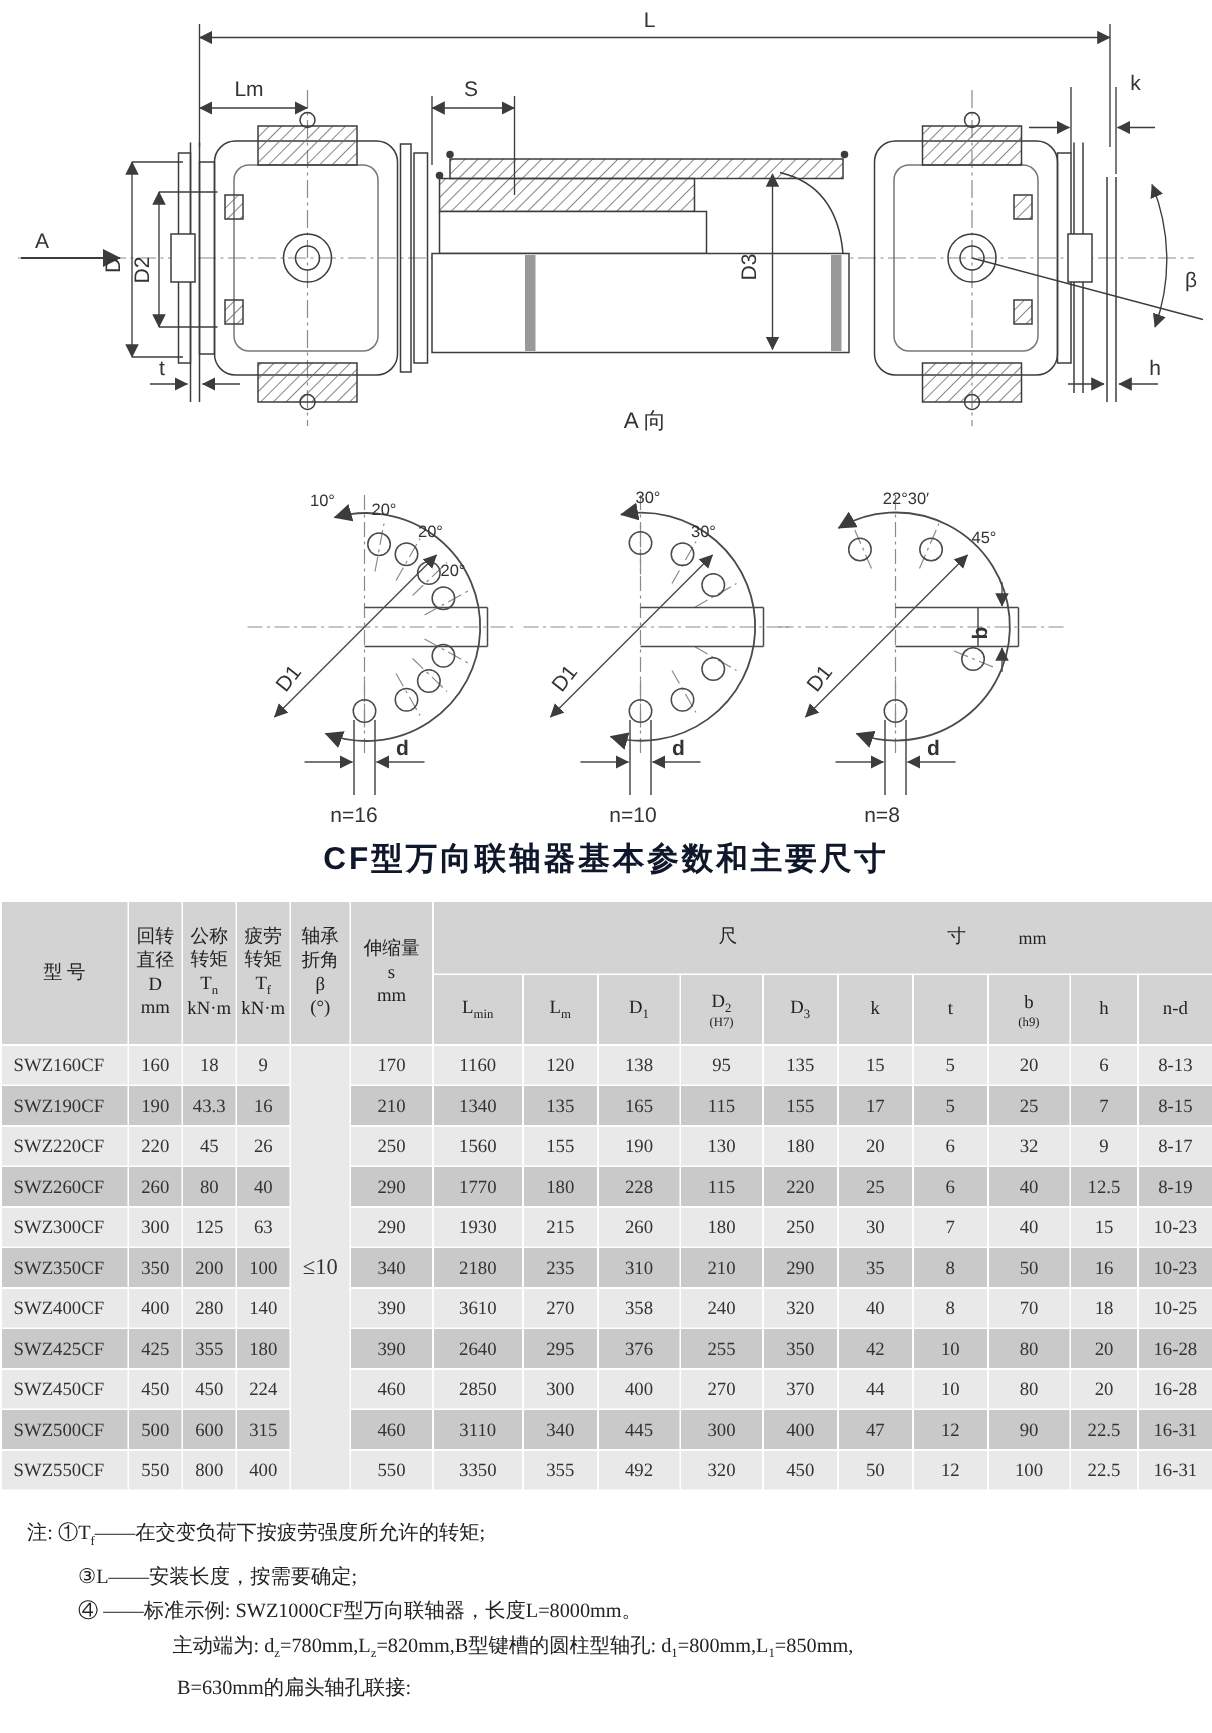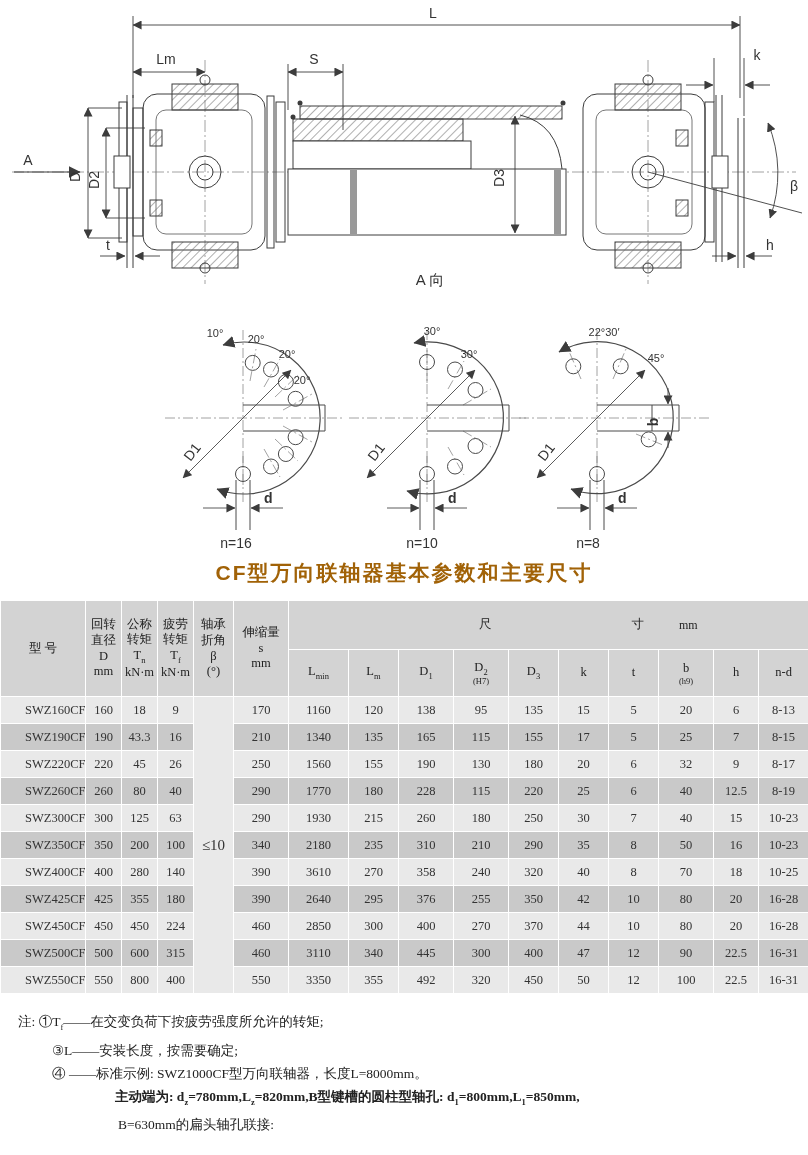--- a/index.html
+++ b/index.html
@@ -9,44 +9,44 @@
   }
   
   .drawing-wrap{width:808px;height:556px;}
   svg text{font-family:"Liberation Sans","DejaVu Sans",sans-serif;fill:#333;}
   .dimtxt{font-size:14px;}
   .angtxt{font-size:11px;}
   .ntxt{font-size:14px;}
   
   .page-title{
     text-align:center;font-size:21px;font-weight:bold;letter-spacing:2px;
-    font-family:"Liberation Sans","DejaVu Sans",sans-serif;color:#a16207;
+    font-family:"Liberation Sans","DejaVu Sans",sans-serif;color:#0f172a;
     height:30px;line-height:30px;margin-top:2px;
   }
   
   table{border-collapse:collapse;table-layout:fixed;width:808px;margin-top:12px;font-size:13px;}
   th,td{border:1px solid #fff;text-align:center;padding:0;overflow:hidden;}
   thead th{background:#d3d3d3;font-weight:normal;font-size:12.5px;line-height:1.25;}
   thead tr.h1 th{height:48px;}
   thead tr.h2 th{height:46px;}
   .grp{display:flex;align-items:center;}
   .grp .g1{margin-left:190px;}
   .grp .g2{margin-left:140px;}
   .grp .g3{margin-left:35px;font-size:12px;}
   tbody td{height:26px;font-size:12.5px;color:#333;}
   tr.light td{background:#e9e9e9;}
   tr.dark td{background:#c9c9c9;}
-  td.model{text-align:left;padding-left:24px;}
+  td.model{text-align:left;padding-left:8px;}
   td.beta-cell{background:#e0e0e0;font-size:15px;}
   sub{font-size:8.5px;}
   .xtra{font-size:8.5px;line-height:1;}
   
   .notes{padding:16px 0 0 18px;font-size:13.5px;line-height:23px;color:#222;}
   .notes .ind1{padding-left:34px;}
-  .notes .ind2{padding-left:97px;font-weight:bold;}
+  .notes .ind2{padding-left:97px;}
   .notes .ind3{padding-left:100px;}
 </style>
 </head>
 <body>
 
 <div class="drawing-wrap">
 <svg width="808" height="556" viewBox="0 0 808 556">
   <defs>
     <marker id="ma" viewBox="0 0 10 10" refX="9.5" refY="5" markerWidth="10" markerHeight="10" orient="auto-start-reverse">
       <path d="M0 0L10 5L0 10z" fill="#3c3c3c"></path>

